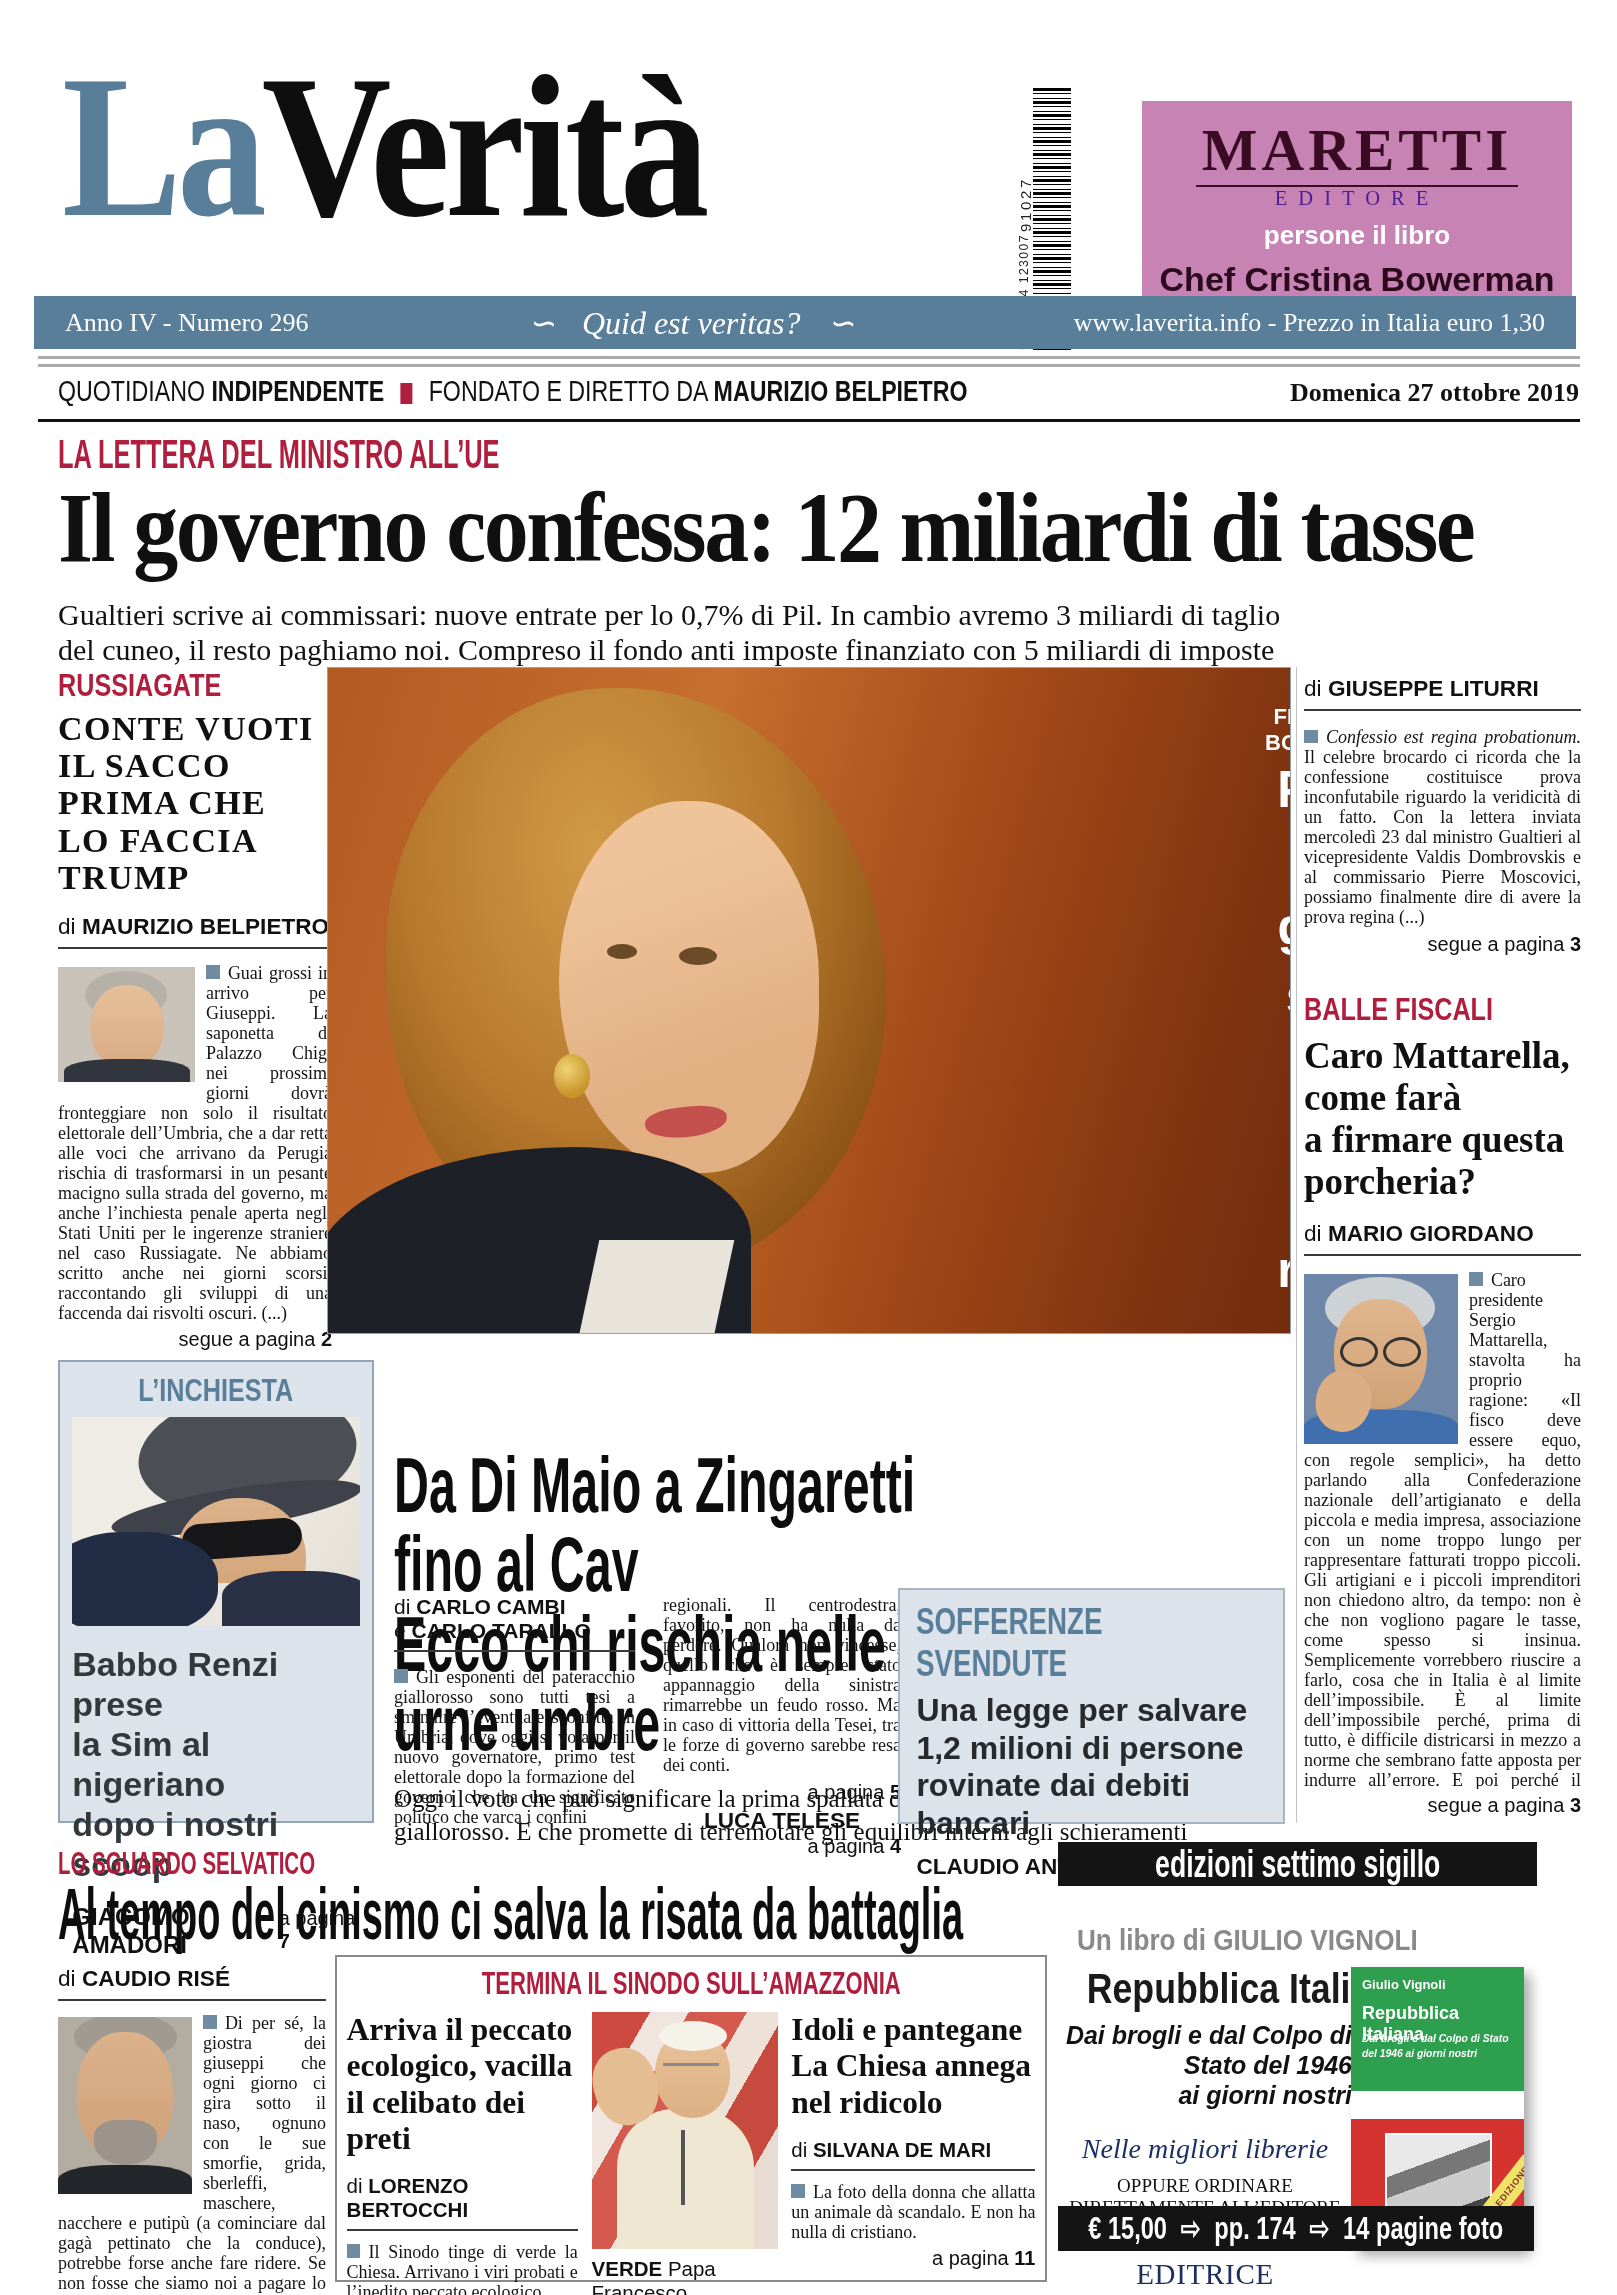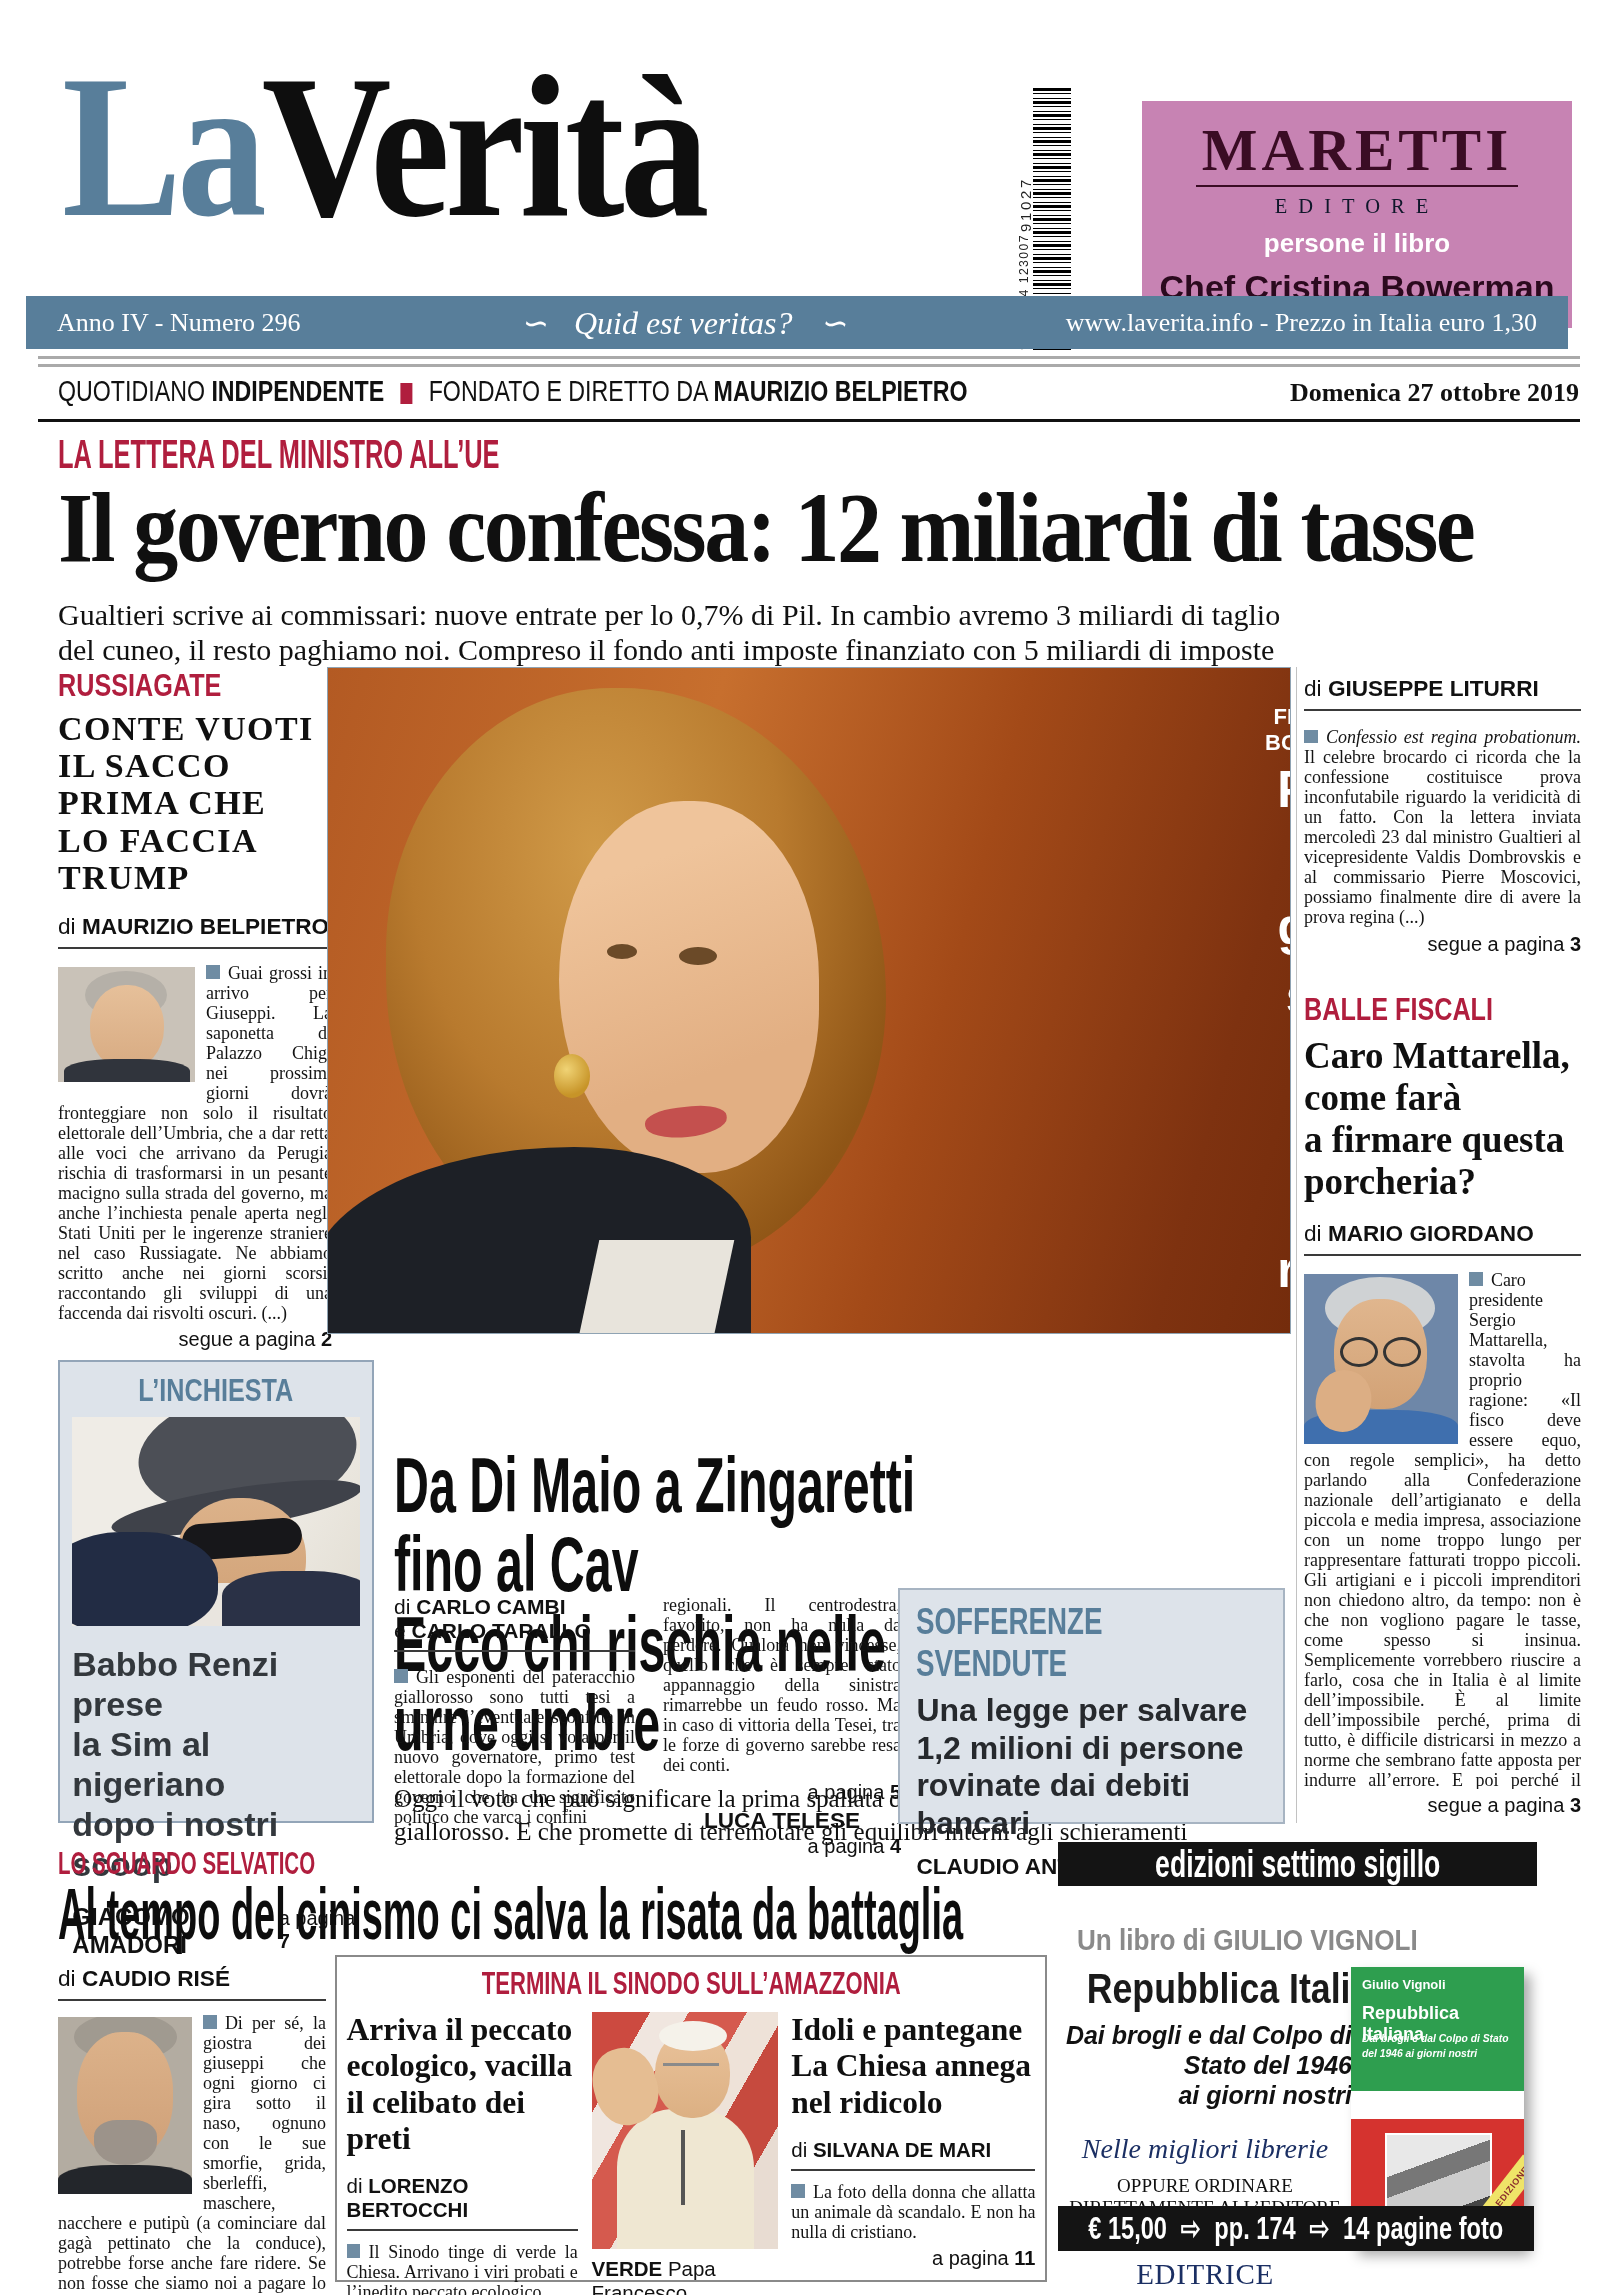--- a/index.html
+++ b/index.html
@@ -46,30 +46,30 @@
     <div style="position:absolute;left:12.3px;top:0;width:38px;height:100%;
                 background:repeating-linear-gradient(180deg,#000 0 2.7px,#fff 2.7px 4.8px,#000 4.8px 6.2px,#fff 6.2px 9.6px,#000 9.6px 11px,#fff 11px 13px);"></div>
     <div class="sans" style="position:absolute;left:-4.1px;top:0;height:55%;writing-mode:vertical-rl;transform:rotate(180deg);
                 font-size:15px;letter-spacing:2.7px;color:#222;">91027</div>
     <div class="sans" style="position:absolute;left:-4.1px;top:52%;height:48%;writing-mode:vertical-rl;transform:rotate(180deg);
                 font-size:12.3px;letter-spacing:1.4px;color:#222;">9 788114 123007</div>
   </div>
 
   <div class="abs" style="left:1142px;top:101px;width:430px;height:227px;background:#c783b3;text-align:center;">
     <div style="font-size:59px;font-weight:bold;color:#3a0c24;letter-spacing:4.1px;margin-top:15px;border-bottom:2.7px solid #3a0c24;display:inline-block;padding:0 5.5px;text-align:right;">MARETTI</div>
-    <div style="font-size:20.5px;letter-spacing:11px;color:#0f172a;margin-top:8px;">EDITORE</div>
+    <div style="font-size:20.5px;letter-spacing:11px;color:#4c1d95;margin-top:0;">EDITORE</div>
     <div class="sans" style="font-size:26px;font-weight:bold;color:#fff;margin-top:9.6px;">persone il libro</div>
     <div class="sans" style="font-size:34px;font-weight:bold;color:#2b0a1e;margin-top:9.6px;">Chef Cristina Bowerman</div>
     <div class="sans" style="font-size:34px;font-weight:bold;margin-top:2.7px;">
       <i style="color:#fff;">incontra</i>
       <span style="color:#2b0a1e;">Eugenio Tibaldi</span>
     </div>
   </div>
 
-  <div class="abs" style="left:26px;top:296px;width:1542px;height:53px;background:#587e9a;color:#fff;
+  <div class="abs" style="left:34px;top:296px;width:1542px;height:53px;background:#587e9a;color:#fff;
               display:flex;align-items:center;justify-content:space-between;padding:0 31px;box-sizing:border-box;">
     <span style="font-size:26px;">Anno IV - Numero 296</span>
     <span style="font-size:32px;font-style:italic;">
       <span>∽</span>
       <span style="margin:0 19px;">Quid est veritas?</span>
       <span>∽</span>
     </span>
     <span style="font-size:26px;">www.laverita.info - Prezzo in Italia euro 1,30</span>
   </div>
   <div class="abs rule" style="left:38px;top:356px;width:1542px;"></div>

